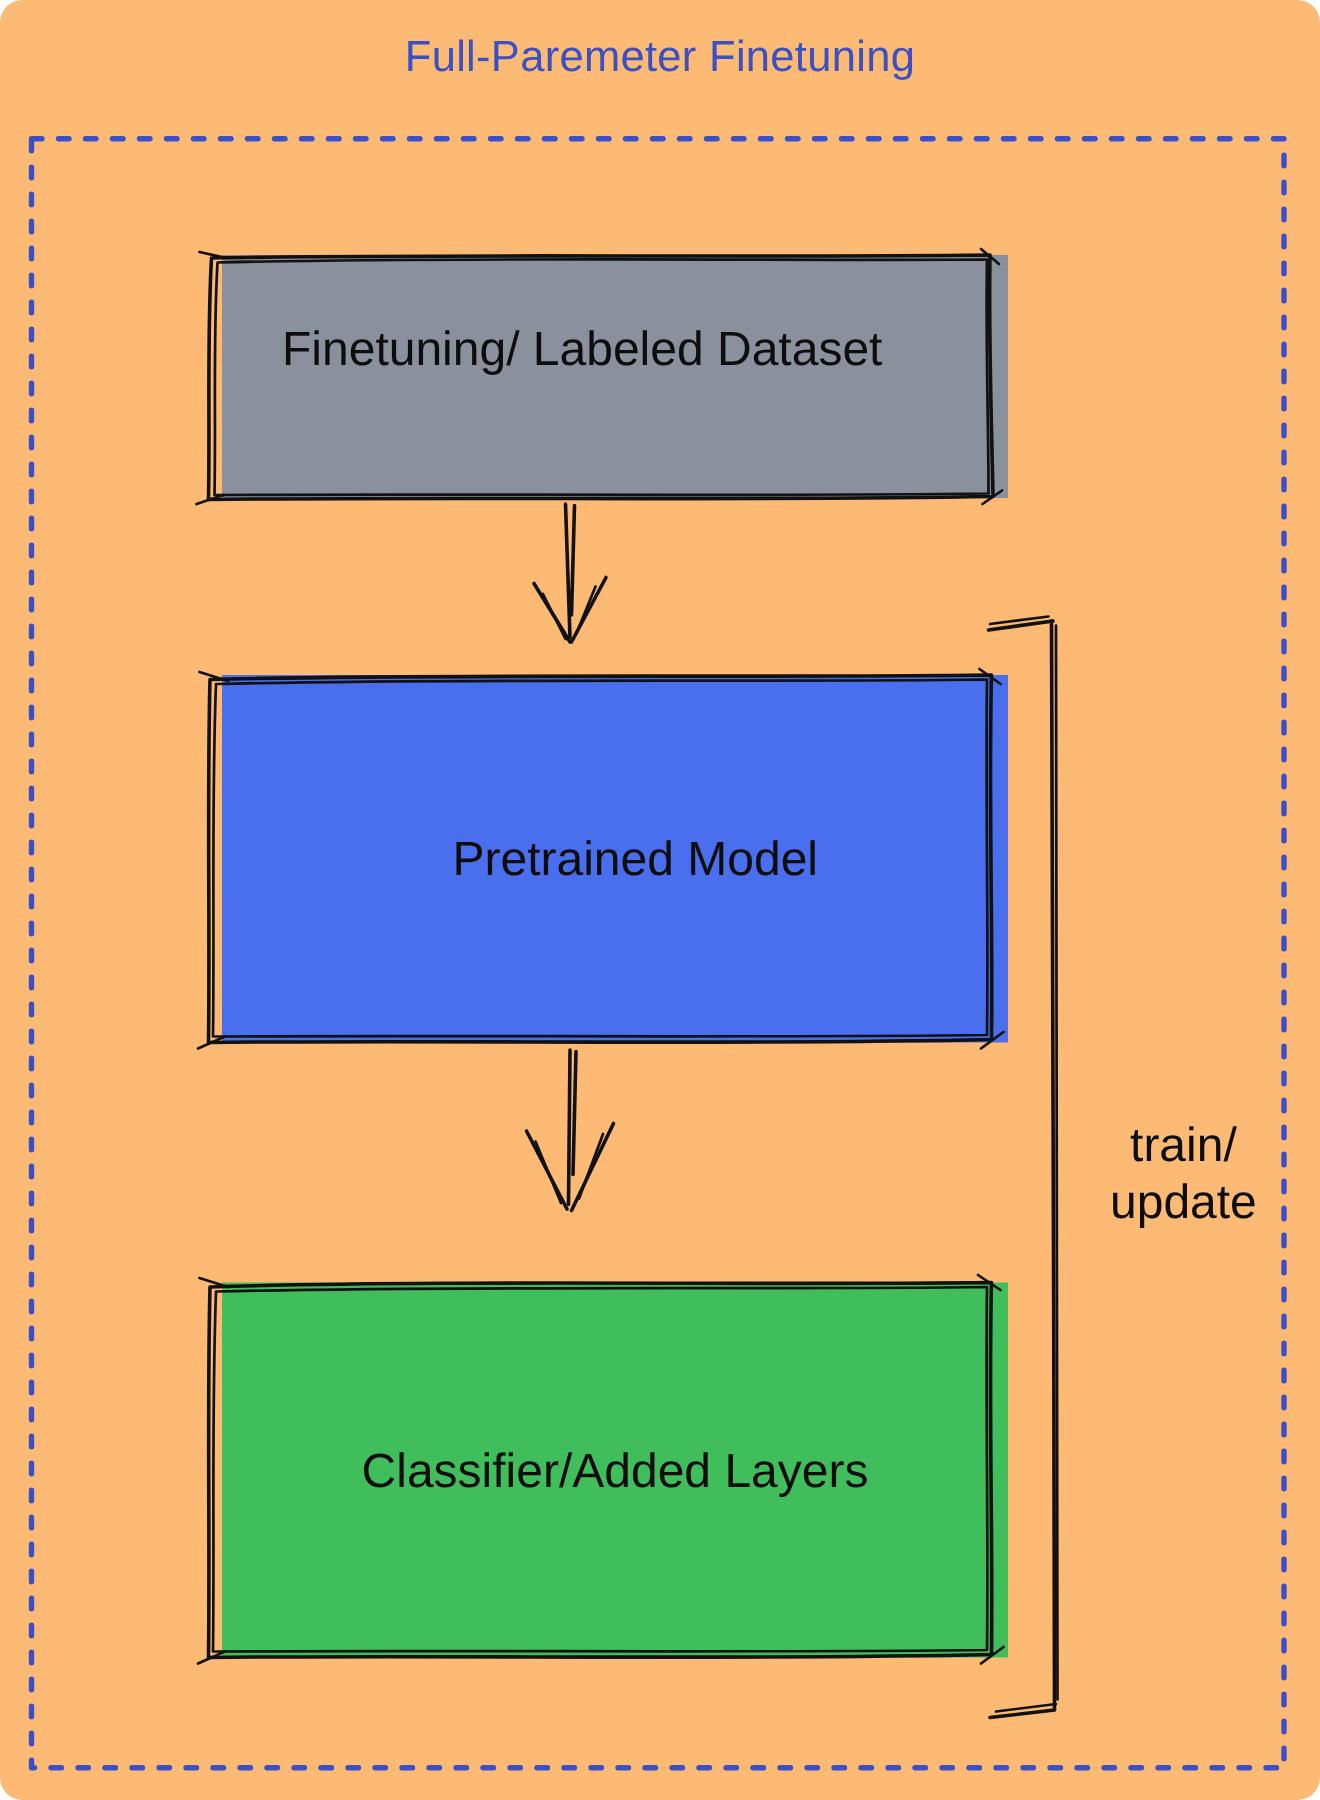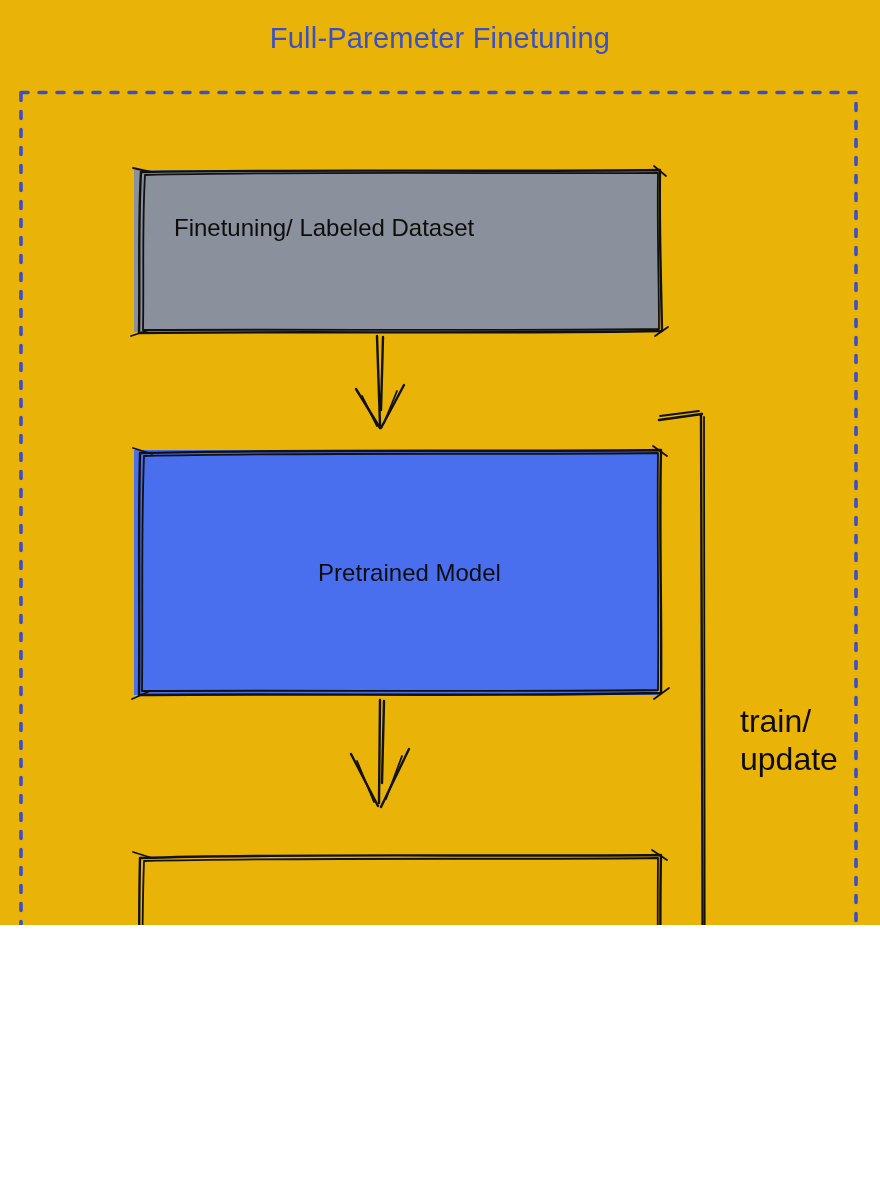--- a/index.html
+++ b/index.html
@@ -4,41 +4,42 @@
 <style>
   html, body {
     margin: 0;
     padding: 0;
     background: #ffffff;
     font-family: "Liberation Sans", sans-serif;
   }
   .canvas {
     position: relative;
     width: 880px;
-    height: 925px;
-    background: #eab308;
+    height: 1200px;
+    background: #fdba74;
     overflow: hidden;
+    border-radius: 15px;
   }
   .page-title {
     position: absolute;
     top: 22px;
     left: 0;
     width: 880px;
     text-align: center;
     font-size: 29px;
     font-weight: 500;
     letter-spacing: 0.2px;
   }
   .node {
     position: absolute;
-    left: 134px;
+    left: 148px;
     width: 524px;
     box-sizing: border-box;
     color: #0d0d0d;
-    font-size: 24px;
+    font-size: 32px;
   }
   .node-dataset {
     top: 170px;
     height: 162px;
     padding: 44px 0 0 40px;
     text-align: left;
   }
   .node-pretrained {
     top: 450px;
     height: 245px;
@@ -72,42 +73,46 @@
   .sketch-overlay .frame {
     stroke-width: 3.6;
     stroke-dasharray: 7 11;
   }
   .sketch-overlay .thin {
     stroke-width: 1.8;
   }
   .bracket-label {
     position: absolute;
     left: 740px;
-    top: 702px;
+    top: 744px;
     font-size: 32px;
     line-height: 38px;
     color: #0d0d0d;
     white-space: nowrap;
+    text-align: center;
   }
 </style>
 </head>
 <body>
 
 <div class="canvas">
 
   <div class="page-title" style="color: rgb(58, 81, 198);">Full-Paremeter Finetuning</div>
 
   <div class="node node-dataset" style="background-color: rgb(138, 145, 156);">
     <span>Finetuning/ Labeled Dataset</span>
   </div>
 
   <div class="node node-pretrained" style="background-color: rgb(74, 111, 238);">
     <span>Pretrained Model</span>
   </div>
 
+  <div class="node node-classifier" style="background-color: rgb(64, 190, 92);">
+    <span>Classifier/Added Layers</span>
+  </div>
 
   <svg class="sketch-overlay" viewBox="0 0 880 1200">
 
     <rect class="frame" x="21" y="92.5" width="835" height="1086" style="stroke: rgb(59, 79, 200);"></rect>
 
     <g>
       <path d="M141,172 C300,169 480,172 660,170 C659,224 661,280 662,331 C490,334 300,331 139,333 C140,279 138,224 141,172 Z"></path>
       <path class="thin" d="M145,175 C320,171 520,174 658,173 C657,226 659,281 659,329 C480,331 310,329 143,330 C144,277 142,226 145,175 Z"></path>
       <path class="thin" d="M133,168 L151,172 M654,166 L666,176 M131,336 L149,330 M655,336 L668,327"></path>
     </g>

